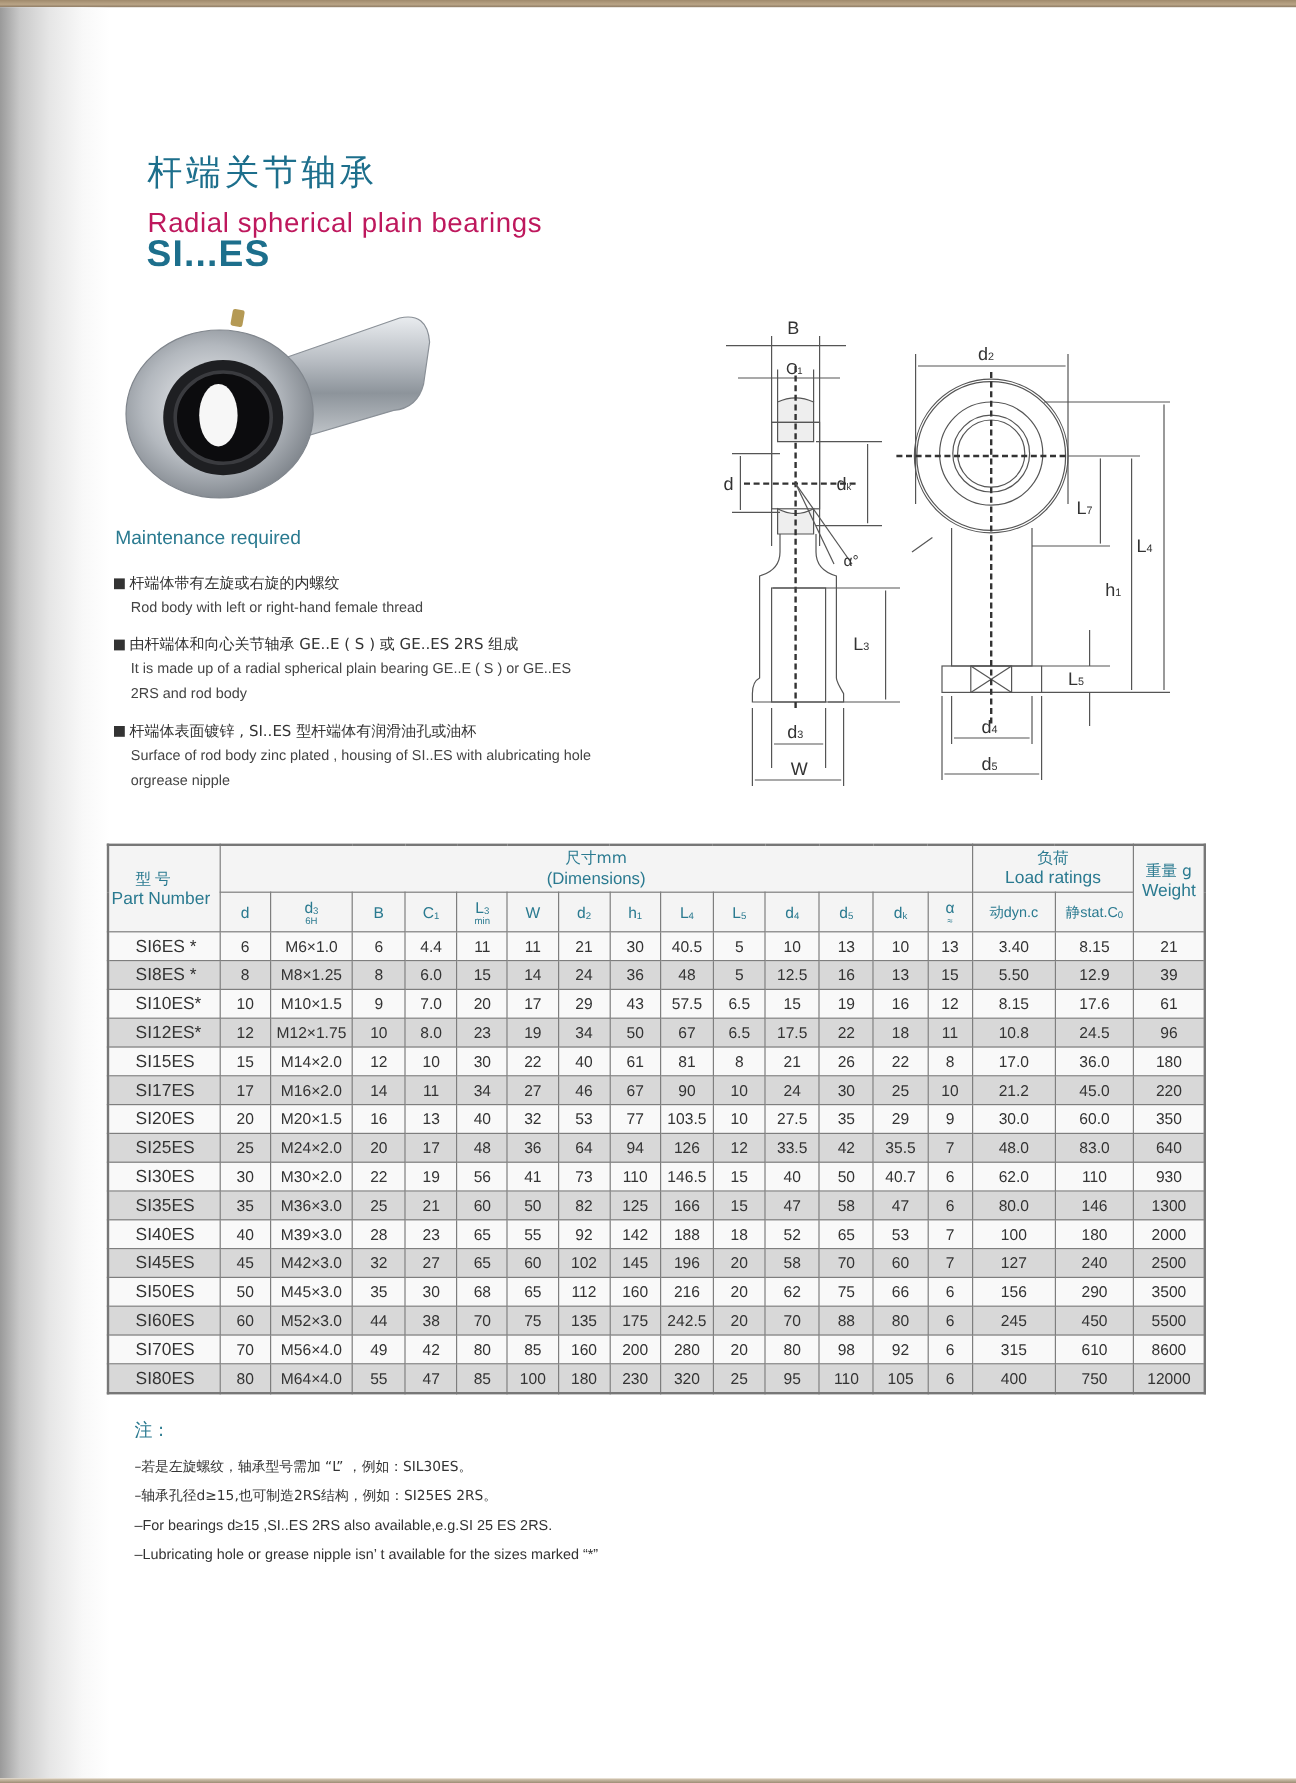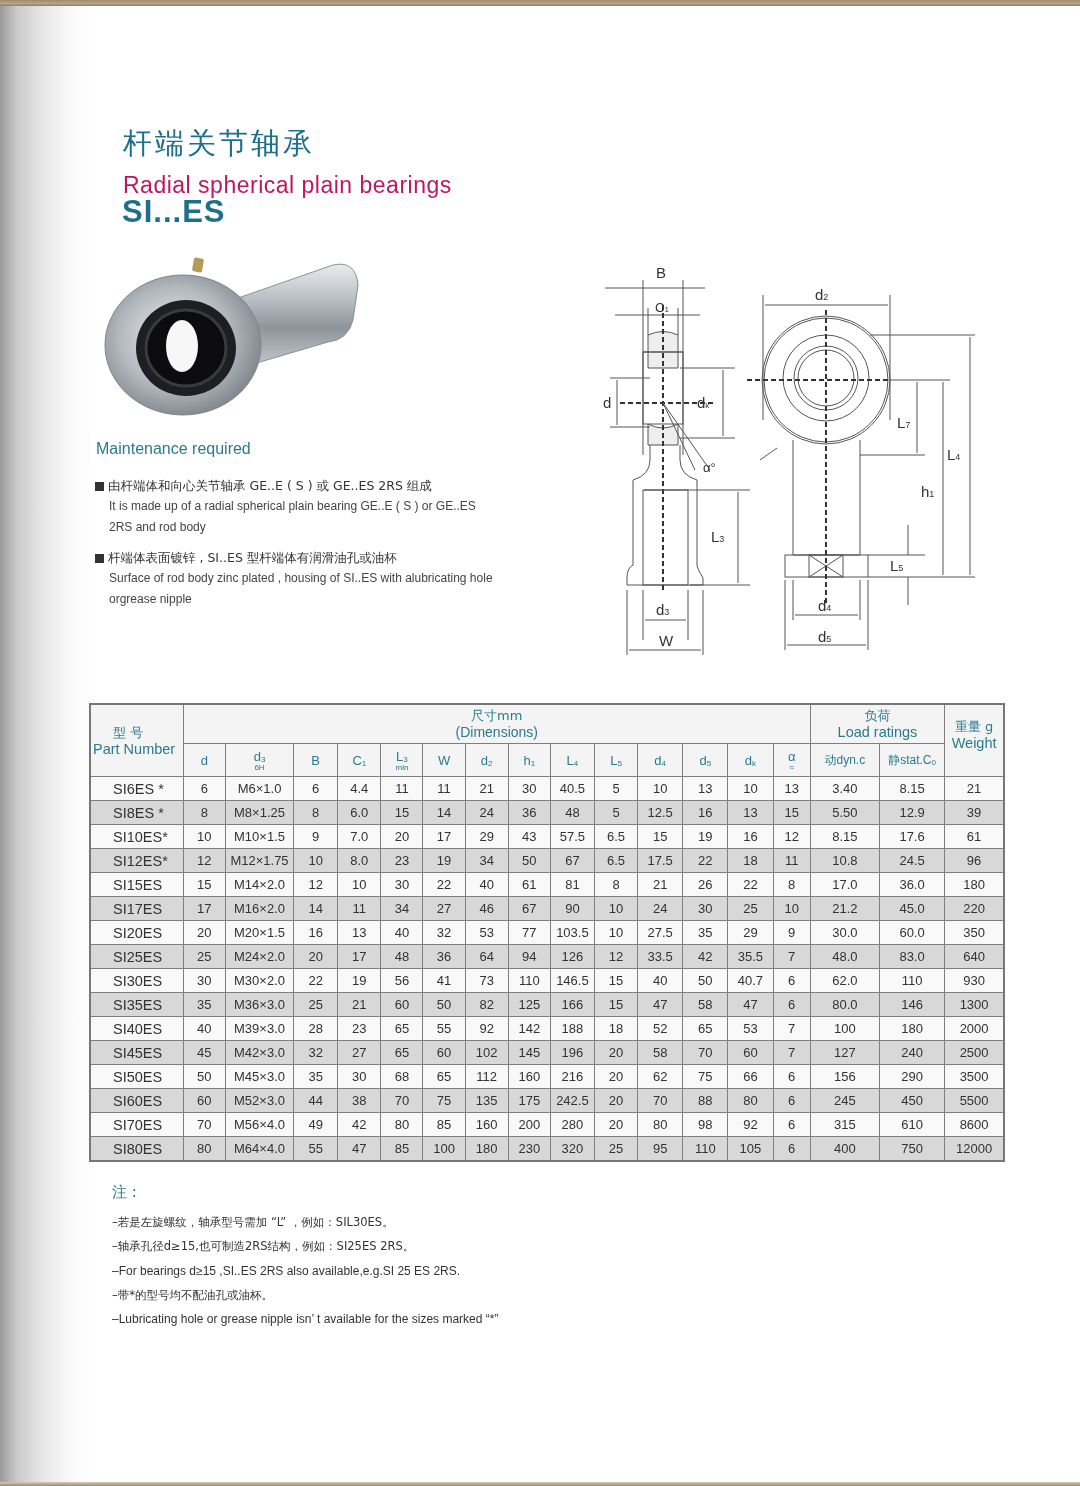--- a/index.html
+++ b/index.html
@@ -83,20 +83,24 @@
   <path d="M120,55 L235,15 Q258,10 260,35 L255,70 Q250,90 230,92 L135,120 Z" fill="url(#metal)" stroke="#8a9097" stroke-width="1"></path>
   <rect x="95" y="8" width="10" height="14" rx="2" fill="#b59a55" transform="rotate(10 100 15)"></rect>
   <ellipse cx="85" cy="95" rx="78" ry="70" fill="url(#eye)" stroke="#80868d" stroke-width="1"></ellipse>
   <ellipse cx="88" cy="98" rx="50" ry="48" fill="#1e1f22"></ellipse>
   <ellipse cx="88" cy="98" rx="40" ry="38" fill="#0c0c0e" stroke="#3a3b3f" stroke-width="3"></ellipse>
   <ellipse cx="84" cy="96" rx="16" ry="26" fill="#f7f7f7"></ellipse>
 </svg>
 
 <div class="maint">Maintenance required</div>
 <div class="features">
+  <div class="feature">
+    <div class="cn"><span class="bullet"></span><span>杆端体带有左旋或右旋的内螺纹</span></div>
+    <div class="en">Rod body with left or right-hand female thread</div>
+  </div>
   <div class="feature">
     <div class="cn"><span class="bullet"></span><span>由杆端体和向心关节轴承 GE..E ( S ) 或 GE..ES 2RS 组成</span></div>
     <div class="en">It is made up of a radial spherical plain bearing GE..E ( S ) or GE..ES 2RS and rod body</div>
   </div>
   <div class="feature">
     <div class="cn"><span class="bullet"></span><span>杆端体表面镀锌 , SI..ES 型杆端体有润滑油孔或油杯</span></div>
     <div class="en">Surface of rod body zinc plated , housing of SI..ES with alubricating hole orgrease nipple</div>
   </div>
 </div>
 
@@ -208,21 +212,21 @@
       <col style="width:45px">
       <col style="width:45px">
       <col style="width:37px">
       <col style="width:69px">
       <col style="width:65px">
       <col style="width:59px">
   </colgroup>
   <thead>
     <tr>
       <th rowspan="2" class="hdr-top" style="text-align:left;padding-left:2px;">
-        <div class="hcn" style="padding-left:20px;margin-bottom:0;">型  号</div>
+        <div class="hcn" style="padding-left:20px;margin-bottom:0;font-family:Liberation Serif, serif;">型  号</div>
         <div style="font-size:14.5px;">Part Number</div>
       </th>
       <th colspan="14" class="hdr-top">
         <div class="hcn">尺寸mm</div>
         <div>(Dimensions)</div>
       </th>
       <th colspan="2" class="hdr-top">
         <div class="hcn">负荷</div>
         <div style="font-size:14.5px;">Load ratings</div>
       </th>
@@ -573,16 +577,15 @@
       </tr>
     </tbody>
 </table>
 
 <div class="notes">
   <div class="nhead">注 :</div>
   <div id="notes-lines">
       <div class="nline cn">–若是左旋螺纹，轴承型号需加 “L” ，例如：SIL30ES。</div>
       <div class="nline cn">–轴承孔径d≥15,也可制造2RS结构，例如：SI25ES 2RS。</div>
       <div class="nline en">–For bearings d≥15 ,SI..ES 2RS also available,e.g.SI 25 ES 2RS.</div>
-      <div class="nline cn">–带*的型号均不配油孔或油杯。</div>
       <div class="nline en">–Lubricating hole or grease nipple isn’ t available for the sizes marked “*”</div>
     </div>
 </div>
 
 </body></html>

